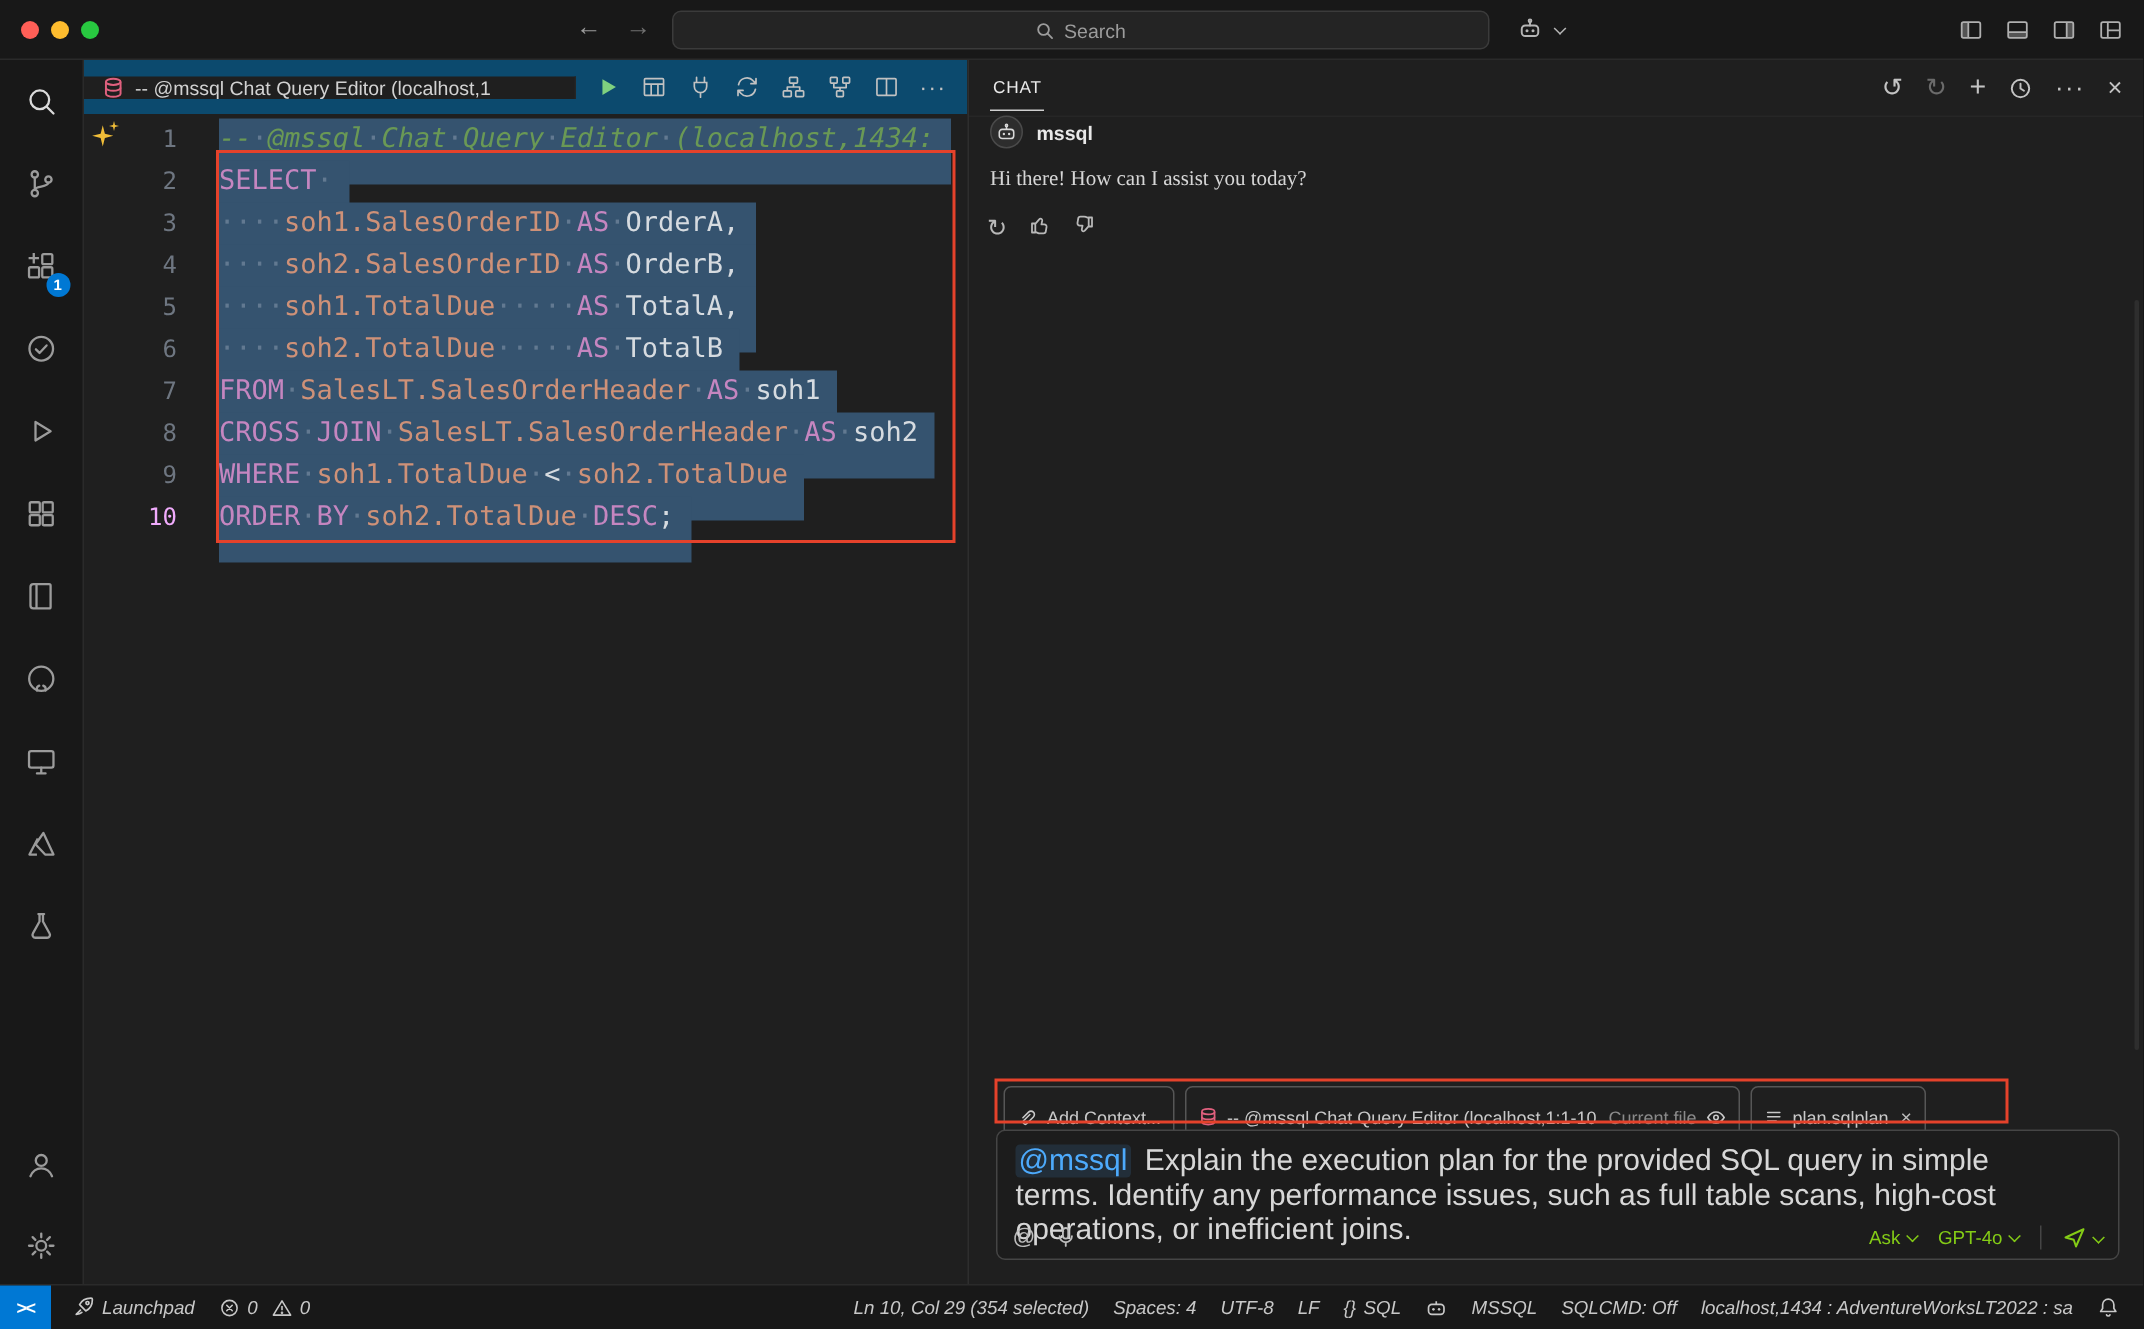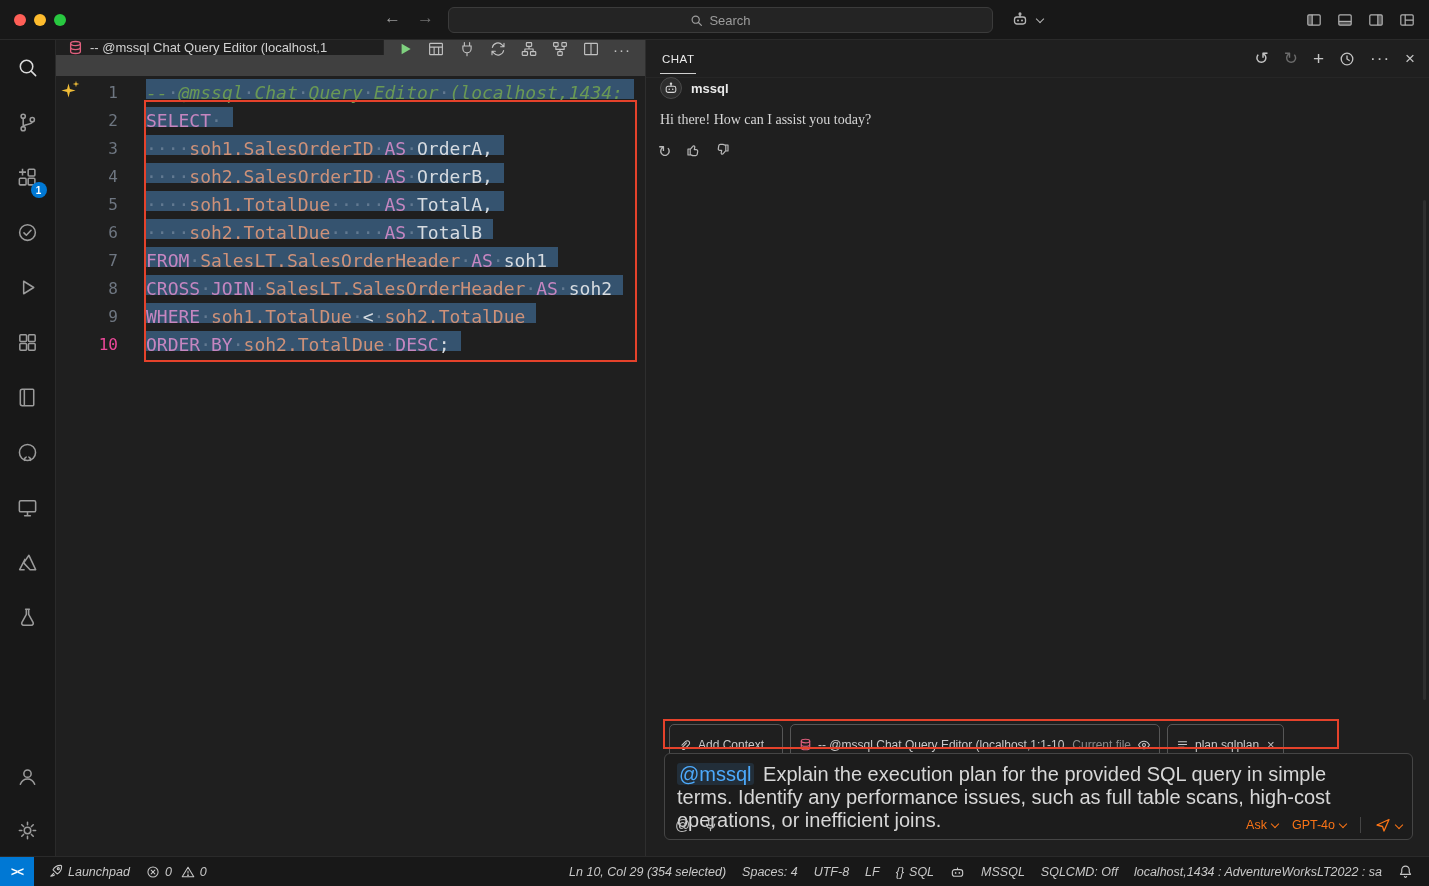--- a/index.html
+++ b/index.html
@@ -22,30 +22,30 @@
   #activitybar{left:0;top:40px;width:56px;height:816px;background:#181818;border-right:1px solid #2a2a2a;
     display:flex;flex-direction:column;align-items:center;}
   .act{width:56px;height:55px;display:flex;align-items:center;justify-content:center;color:#9b9b9b;position:relative;}
   .act.active{color:#dadada;}
   .badge{position:absolute;right:9px;bottom:7px;background:#0078d4;color:#fff;font-size:10px;width:16px;height:16px;
     border-radius:50%;display:flex;align-items:center;justify-content:center;font-weight:600;}
   .act-spacer{margin-top:auto;}
 
   
   #editor{left:56px;top:40px;width:589px;height:816px;background:#1f1f1f;overflow:hidden;}
-  #tabbar{height:36px;background:#404040;display:flex;align-items:flex-start;}
+  #tabbar{height:36px;background:#0c4a6e;display:flex;align-items:center;}
   .tab{width:328px;background:#1f1f1f;display:flex;align-items:center;gap:7px;padding:0 12px;
     border-right:1px solid #252525;font-size:13px;color:#d2d2d2;overflow:hidden;white-space:nowrap;flex:none;}
   #editor-toolbar{margin-left:auto;display:flex;align-items:center;gap:13px;padding-right:14px;color:#c2c2c2;}
   #editor-toolbar .dots{font-size:15px;letter-spacing:1px;color:#c2c2c2;}
   #code{padding-top:3px;}
   .code-line{display:flex;height:28px;font-family:"DejaVu Sans Mono",monospace;font-size:18px;}
   .gutter{width:62px;flex:none;text-align:right;color:#6e7681;font-size:16px;line-height:28px;}
-  .gutter.active{color:#ec4899;}
-  .code-text{margin-left:28px;white-space:pre;height:20px;line-height:28px;}
+  .gutter.active{color:#f0abfc;}
+  .code-text{margin-left:28px;white-space:pre;height:44px;line-height:28px;}
   .code-text.selected{background:#35536f;padding-right:11px;}
   .t-kw{color:#c586c0}.t-id{color:#ce9178}.t-pl{color:#d6dbe0}
   .t-cm{color:#6a9955;font-style:italic}.t-ws{color:#8fa0b3;opacity:.5}
   #sparkle{left:60px;top:82px;color:#f0bd38;}
 
   .anno{position:absolute;border:2px solid #e5422b;pointer-events:none;z-index:30;}
 
   
   #chat{left:645px;top:40px;width:784px;height:816px;background:#1f1f1f;border-left:1px solid #2e2e2e;}
   #chat-header{height:38px;display:flex;align-items:center;padding:0 14px;border-bottom:1px solid #262626;}
@@ -64,21 +64,21 @@
   .chip{display:inline-flex;align-items:center;gap:6px;height:41px;padding:0 8px;border:1px solid #565656;
     border-radius:5px;font-size:12px;color:#c9c9c9;white-space:nowrap;}
   .chip .hint{color:#8a8a8a;margin-left:2px;}
   .chip .x{color:#bdbdbd;font-size:13px;margin-left:2px;}
 
   #chat-input{left:18px;top:713px;width:749px;height:87px;border:1px solid #454545;border-radius:6px;background:#1c1c1c;}
   #chat-input .text{padding:9px 12px 0;font-size:20px;line-height:23px;color:#d7d7d7;max-width:680px;}
   .mention{color:#4daafc;background:rgba(77,170,252,.13);border-radius:3px;padding:0 2px;}
   #input-toolbar{position:absolute;left:10px;right:10px;bottom:6px;display:flex;align-items:center;color:#bdbdbd;}
   #input-toolbar .left{display:flex;align-items:center;gap:13px;}
-  #input-toolbar .right{margin-left:auto;display:flex;align-items:center;gap:14px;font-size:12.5px;color:#f97316;}
+  #input-toolbar .right{margin-left:auto;display:flex;align-items:center;gap:14px;font-size:12.5px;color:#84cc16;}
   .chev{display:inline-block;width:6px;height:6px;border-right:1.3px solid currentColor;border-bottom:1.3px solid currentColor;
     transform:rotate(45deg);margin-left:5px;vertical-align:2px;}
   .vdiv{width:1px;height:16px;background:#454545;}
 
   
   #statusbar{left:0;top:856px;width:1429px;height:30px;background:#181818;border-top:1px solid #2a2a2a;
     display:flex;align-items:center;font-size:12.5px;color:#c8c8c8;}
   .remote{width:34px;height:30px;background:#0078d4;color:#fff;display:flex;align-items:center;justify-content:center;
     font-weight:700;font-size:12px;letter-spacing:-1px;flex:none;}
   .sitem{display:flex;align-items:center;gap:5px;padding:0 8px;height:30px;white-space:nowrap;font-style:italic;}

